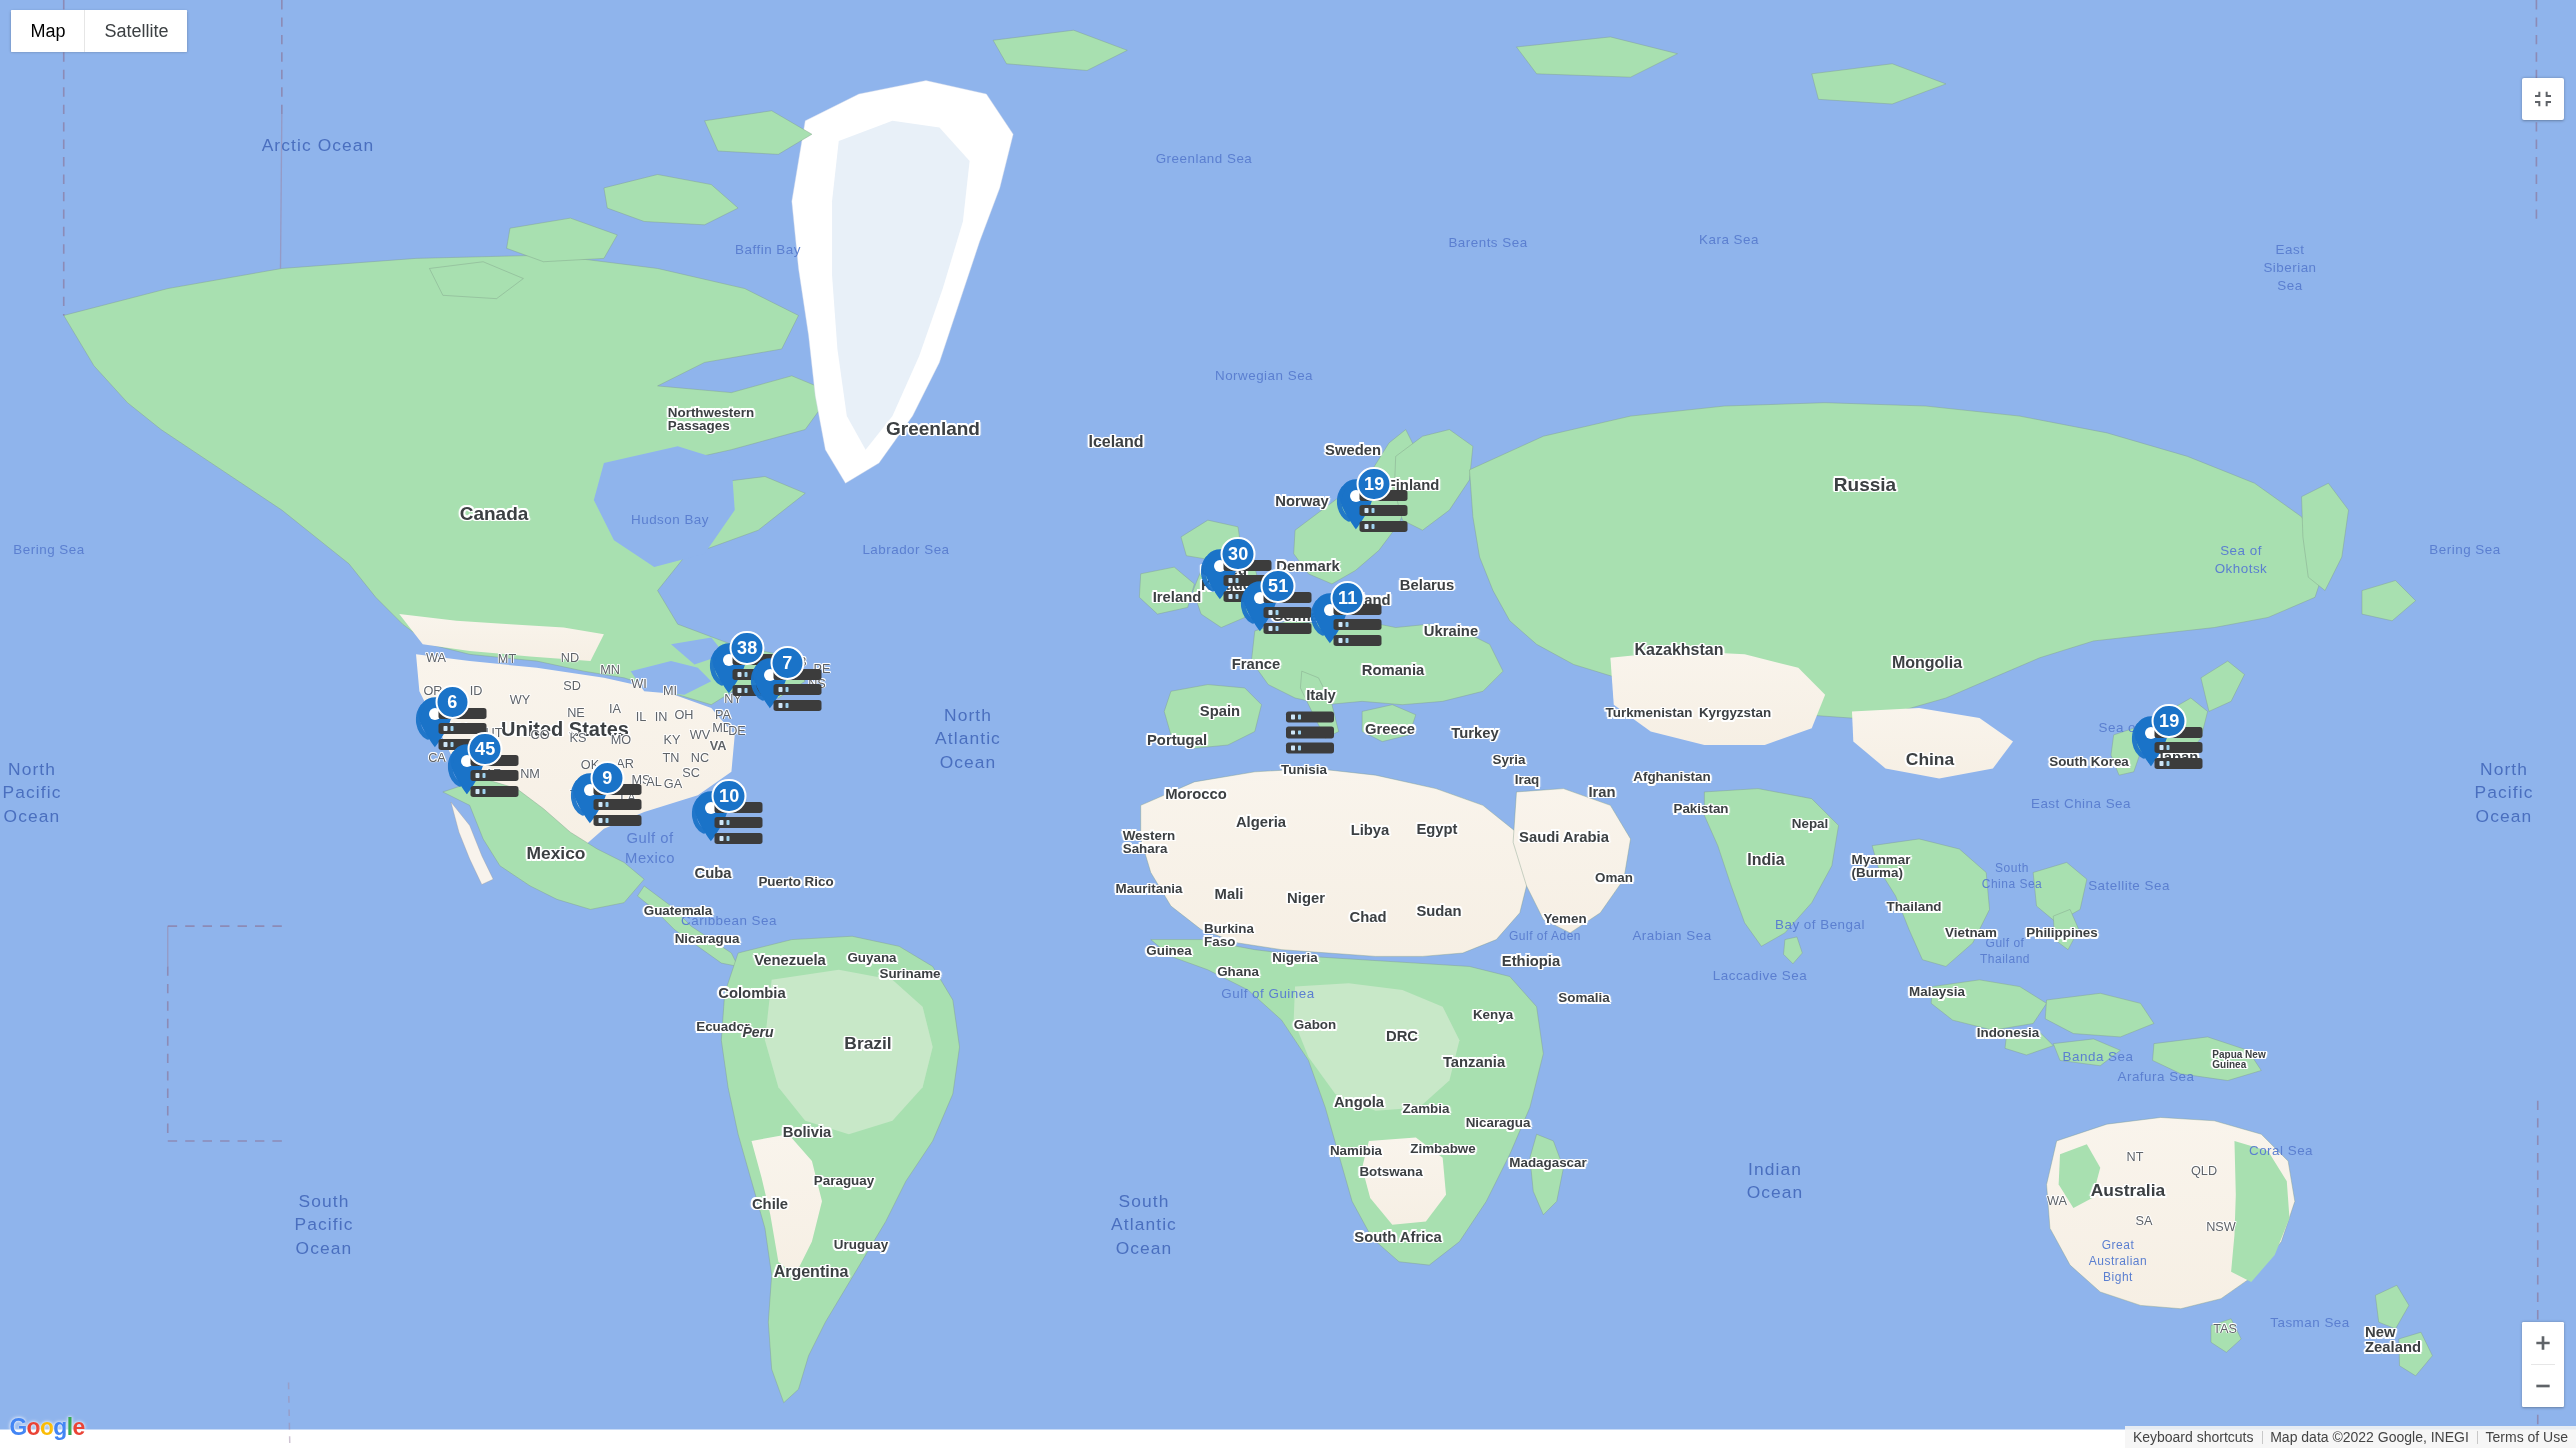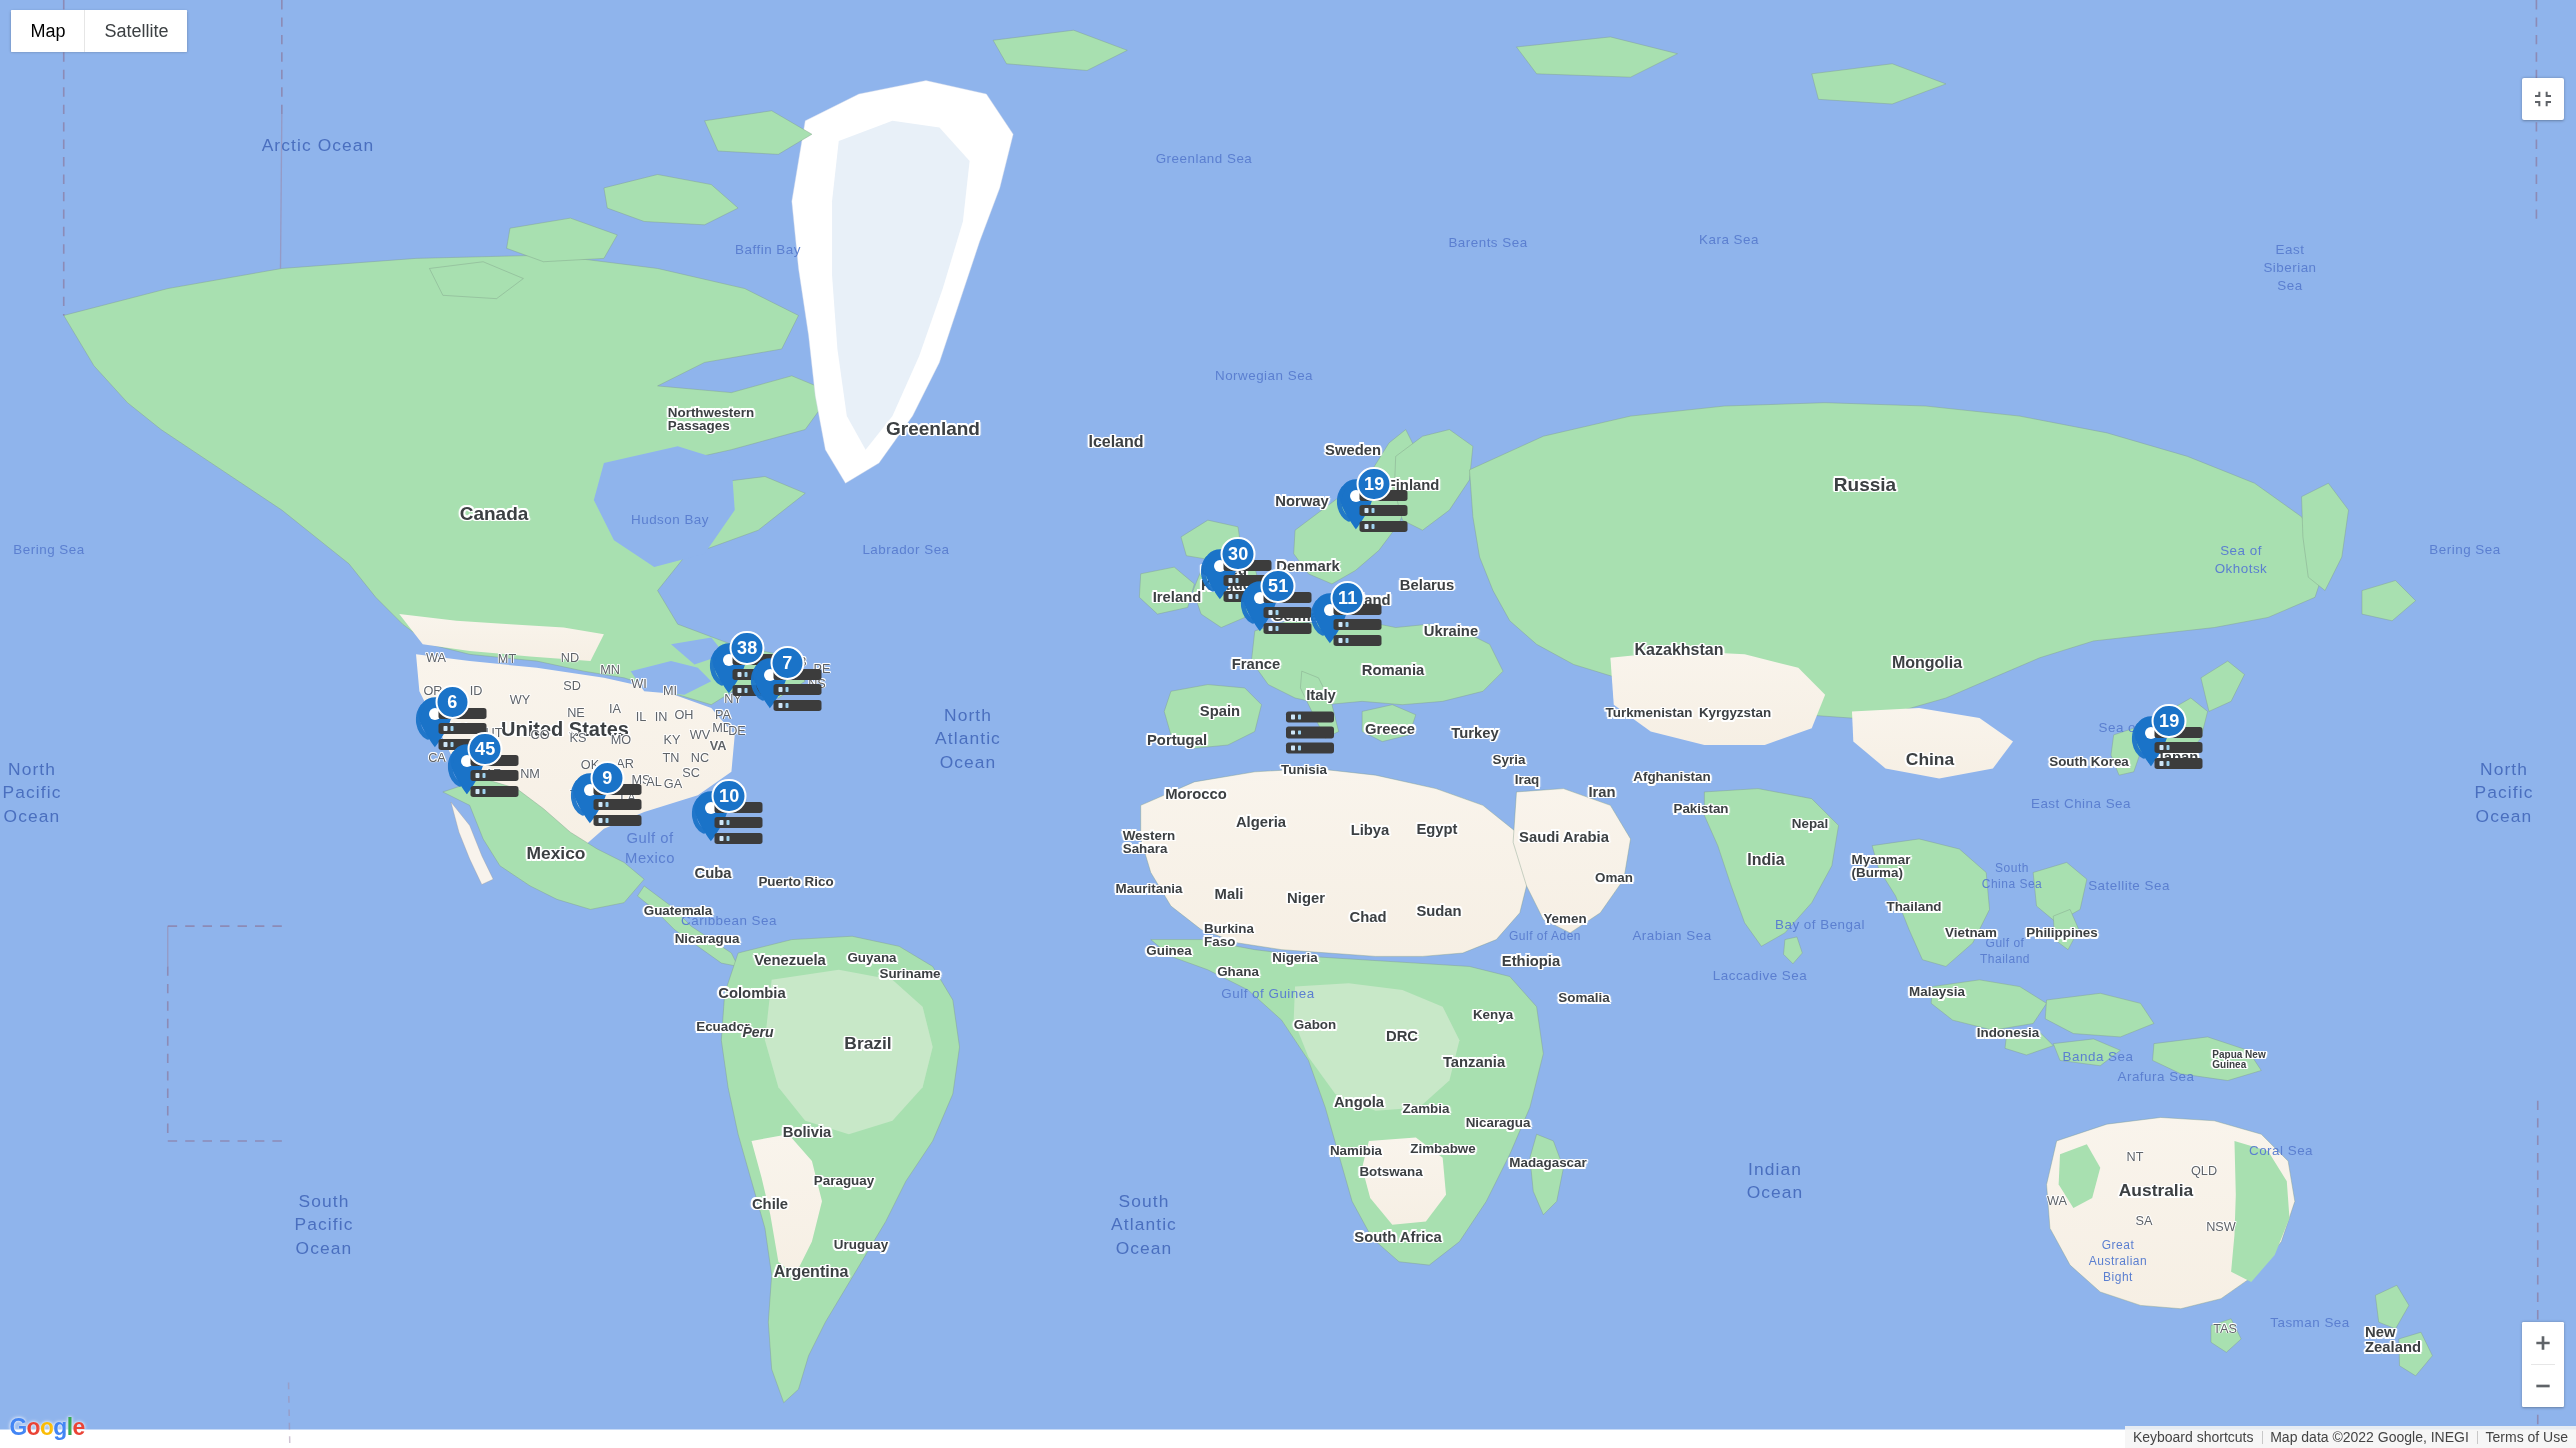--- a/index.html
+++ b/index.html
@@ -397,21 +397,21 @@
         <div class="maplabel lbl-country" style="left: 1701px; top: 809px; font-size: 13.4px;">Pakistan</div>
         <div class="maplabel lbl-country" style="left: 1766px; top: 860px; font-size: 16px;">India</div>
         <div class="maplabel lbl-country" style="left: 1810px; top: 824px; font-size: 13.4px;">Nepal</div>
         <div class="maplabel lbl-country multi" style="left: 1881px; top: 866px; font-size: 13.4px;">Myanmar<br>(Burma)</div>
         <div class="maplabel lbl-country" style="left: 1914px; top: 907px; font-size: 13.4px;">Thailand</div>
         <div class="maplabel lbl-country" style="left: 1971px; top: 933px; font-size: 13.4px;">Vietnam</div>
         <div class="maplabel lbl-country" style="left: 2062px; top: 933px; font-size: 13.4px;">Philippines</div>
         <div class="maplabel lbl-country" style="left: 1937px; top: 992px; font-size: 13.4px;">Malaysia</div>
         <div class="maplabel lbl-country" style="left: 2008px; top: 1033px; font-size: 13.4px;">Indonesia</div>
         <div class="maplabel lbl-country multi" style="left: 2227px; top: 1060px; font-size: 10px; margin-left: 12px;">Papua New<br>Guinea</div>
-        <div class="maplabel lbl-country" style="left: 2128px; top: 1191px; font-size: 17.4px; margin-left: 28px;">Australia</div>
+        <div class="maplabel lbl-country" style="left: 2128px; top: 1191px; font-size: 17.4px;">Australia</div>
         <div class="maplabel lbl-country multi" style="left: 2393px; top: 1340px; font-size: 14.8px;">New<br>Zealand</div>
         <div class="maplabel lbl-country" style="left: 2089px; top: 762px; font-size: 13.4px;">South Korea</div>
         <div class="maplabel lbl-country" style="left: 2177px; top: 757px; font-size: 14.8px;">Japan</div>
         <div class="maplabel lbl-country multi" style="left: 711px; top: 419px; font-size: 13.4px;">Northwestern<br>Passages</div>
       </div>
     <div id="state-labels">
         <div class="maplabel lbl-state" style="left: 436px; top: 658px; font-size: 12.7px;">WA</div>
         <div class="maplabel lbl-state" style="left: 433px; top: 691px; font-size: 12.7px;">OR</div>
         <div class="maplabel lbl-state" style="left: 507px; top: 659px; font-size: 12.7px;">MT</div>
         <div class="maplabel lbl-state" style="left: 476px; top: 691px; font-size: 12.7px;">ID</div>

